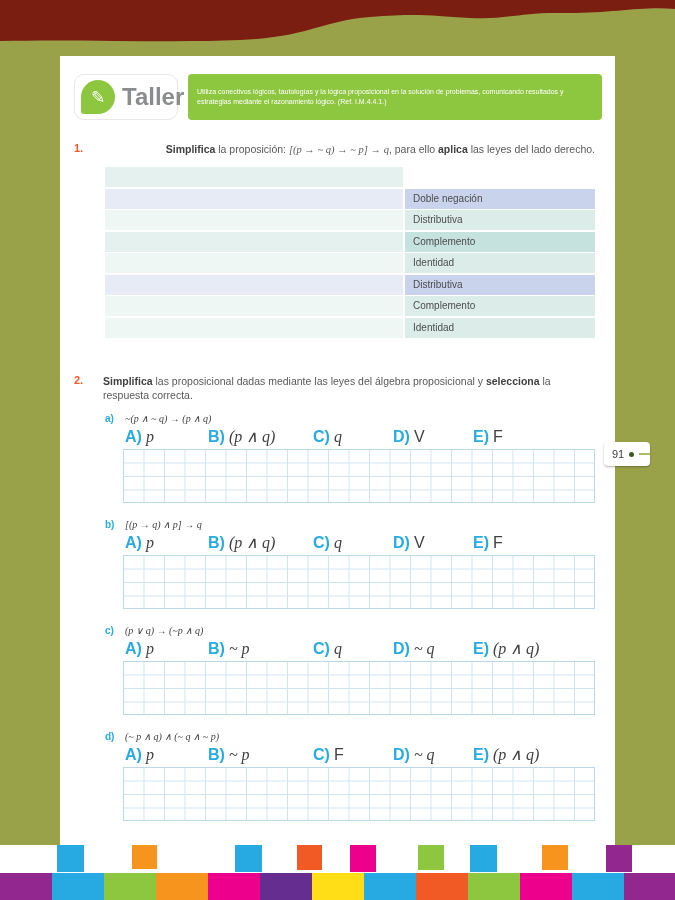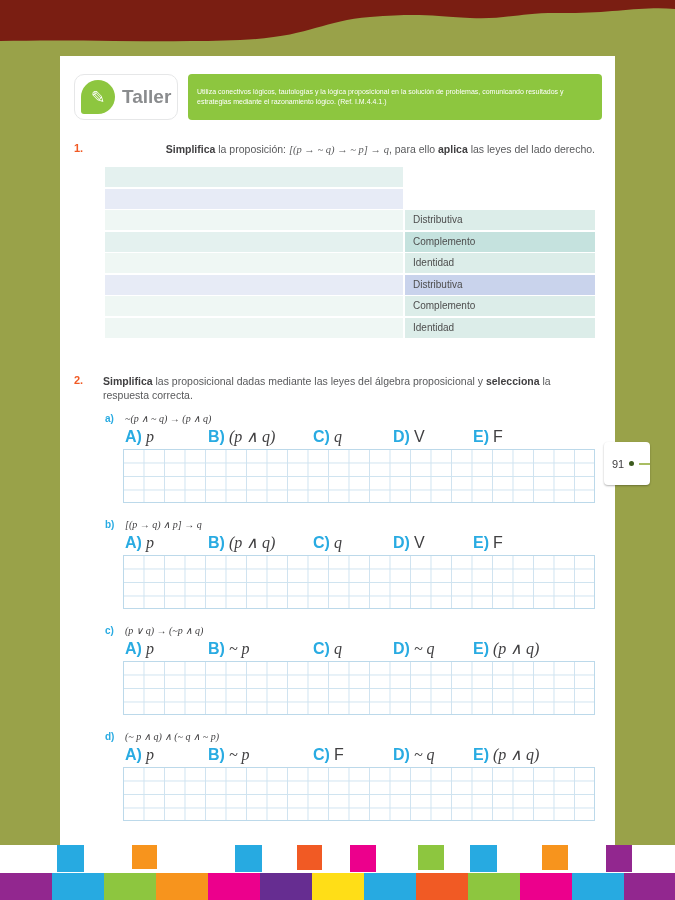--- a/index.html
+++ b/index.html
@@ -26,21 +26,21 @@
   .badge {
     width:104px; background:#fff; border:1px solid #e6e7e8; border-radius:10px;
     display:flex; align-items:center; gap:7px; padding:4px 6px;
   }
   .badge-icon {
     width:34px; height:34px; background:#8dc63f;
     border-radius:17px 17px 17px 3px;
     color:#fff; display:flex; align-items:center; justify-content:center;
     font-size:17px; flex:0 0 auto;
   }
-  .badge-label { color:#8a8c8e; font-size:19px; font-weight:bold; }
+  .badge-label { color:#8a8c8e; font-size:24px; font-weight:bold; }
   .banner {
     flex:1; background:#8dc63f; border-radius:4px;
     color:#fff; font-size:7px; line-height:1.5; padding:5px 9px;
     display:flex; align-items:center;
   }
 
   
   .ex { position:absolute; left:14px; right:20px; }
   .ex1 { top:86px; }
   .ex2 { top:318px; }
@@ -79,21 +79,21 @@
     border:1px solid #bcd9ea;
     background-image:
       linear-gradient(to right, #cfe3f0 1px, transparent 1px),
       linear-gradient(to bottom, #cfe3f0 1px, transparent 1px);
     background-size:20.5px 13.5px;
     background-position:-1px -1px;
   }
 
   
   .page-tab {
-    position:absolute; left:604px; top:442px; width:46px; height:43px;
+    position:absolute; left:604px; top:442px; width:46px; height:24px;
     background:#fff; border-radius:4px;
     box-shadow:0 1px 2px rgba(0,0,0,0.3);
     display:flex; align-items:center; padding-left:8px; gap:5px;
     font-size:11px; color:#414042;
   }
   .tab-dot { width:5px; height:5px; border-radius:50%; background:#3c5a1e; flex:0 0 auto; }
   .tab-dash { width:11px; height:2px; background:#a9bd63; flex:0 0 auto; }
 
   
   .footer { position:absolute; left:0; bottom:0; width:675px; height:55px; background:#ffffff; }
@@ -124,20 +124,21 @@
       <span class="ex-num">1.</span>
       <p class="ex-text"><b>Simplifica</b><span> la proposición: </span><span class="math">[(p → ~ q) → ~ p] → q</span><span>, para ello </span><b>aplica</b><span> las leyes del lado derecho.</span></p>
     </div>
 
     <div class="law-table">
       <div class="law-row c-teal">
         <div class="law-left"></div>
       </div>
       <div class="law-row c-lav">
         <div class="law-left"></div>
+        <div class="law-right">Doble negación</div>
       </div>
       <div class="law-row c-pale">
         <div class="law-left"></div>
         <div class="law-right">Distributiva</div>
       </div>
       <div class="law-row c-teal">
         <div class="law-left"></div>
         <div class="law-right">Complemento</div>
       </div>
       <div class="law-row c-pale">

